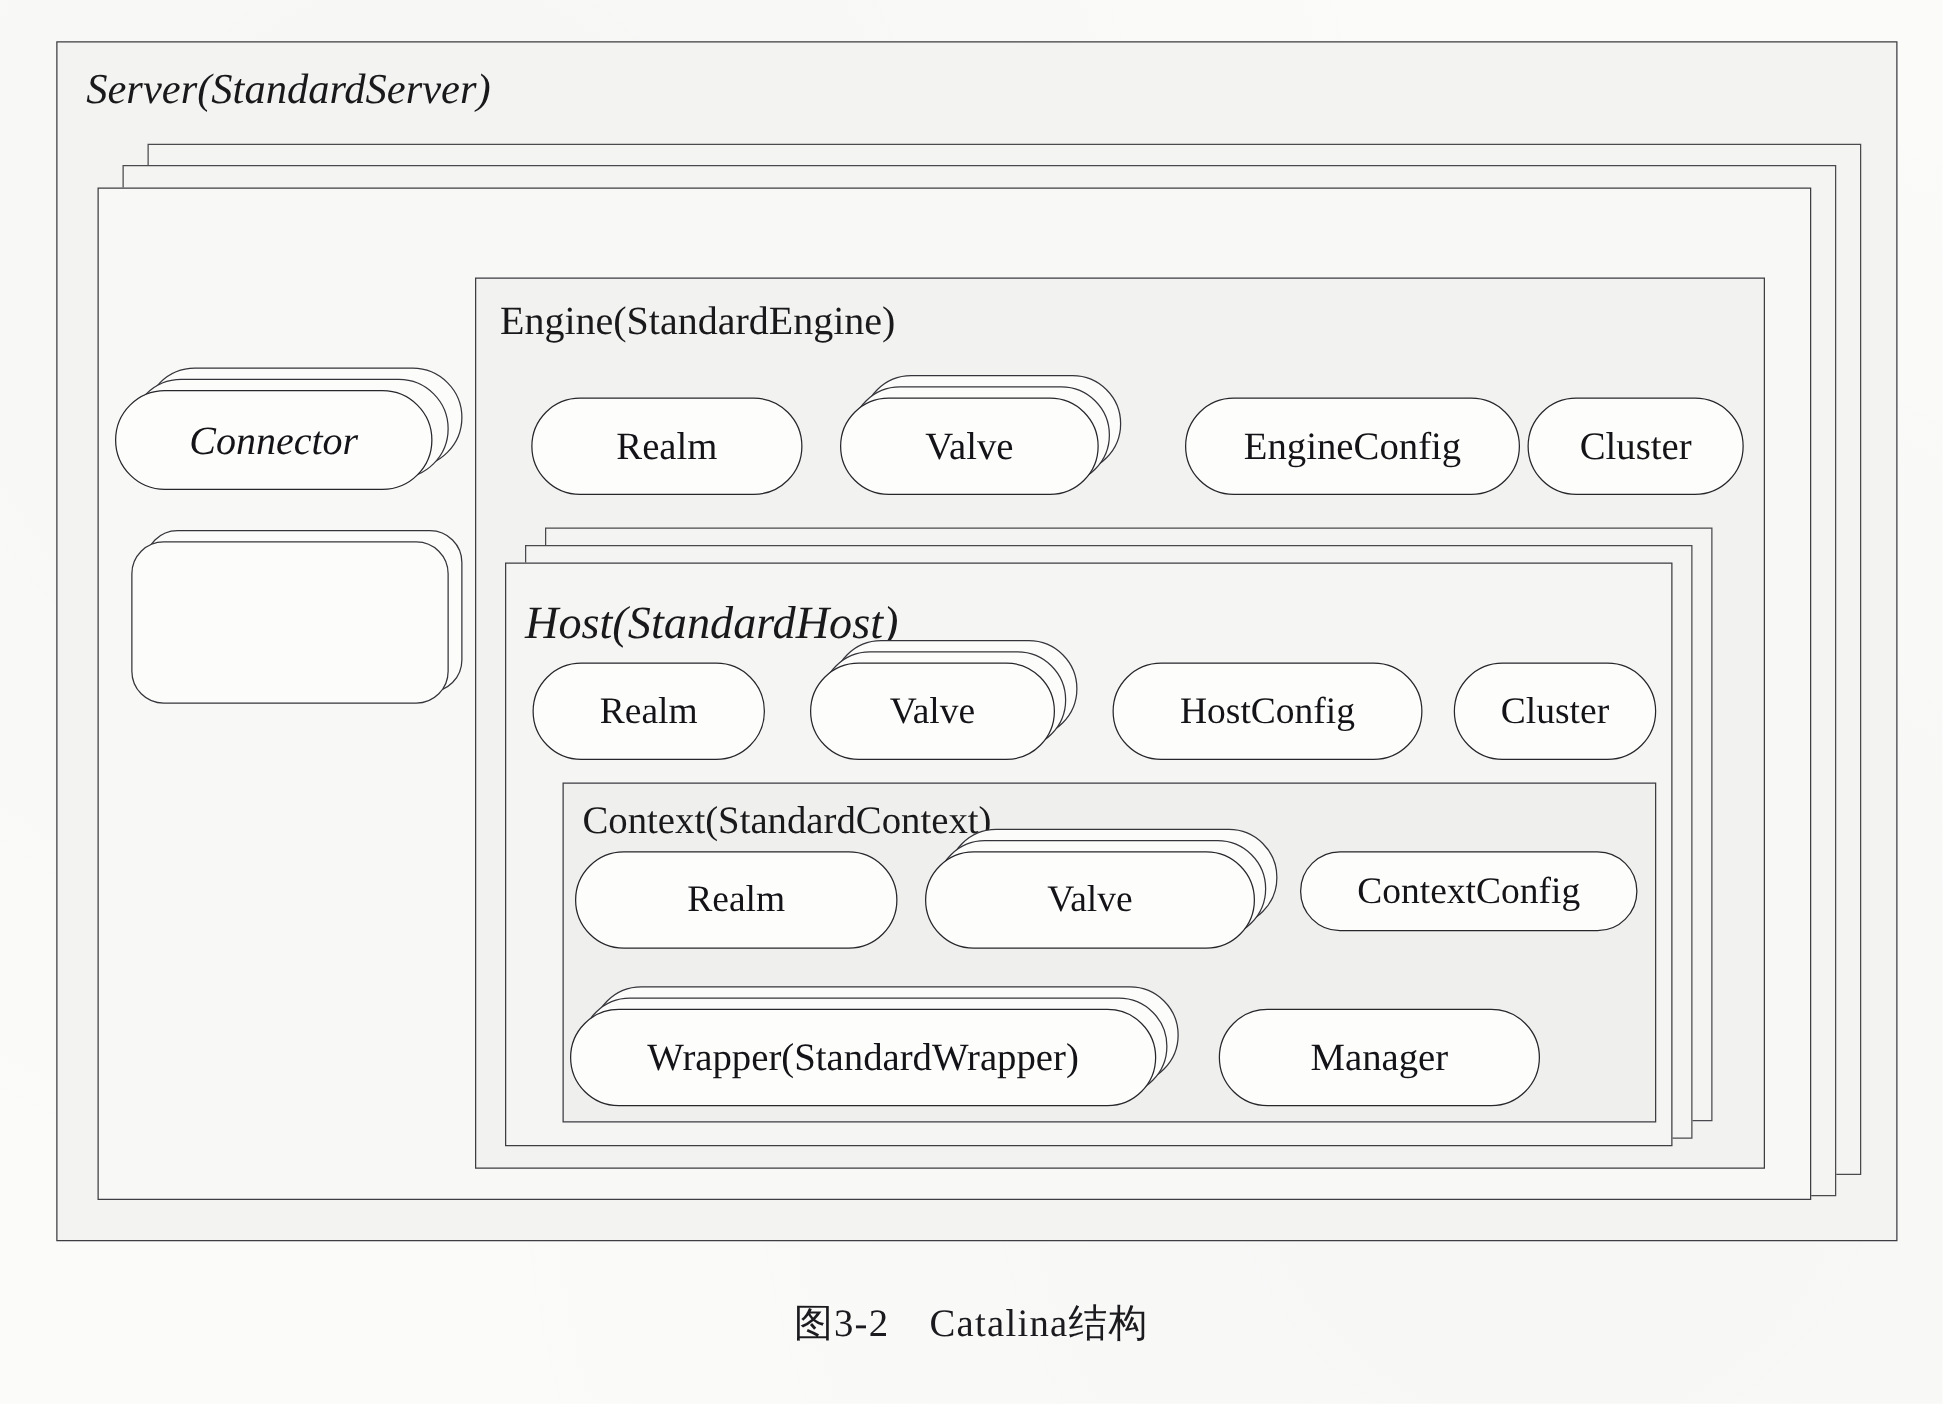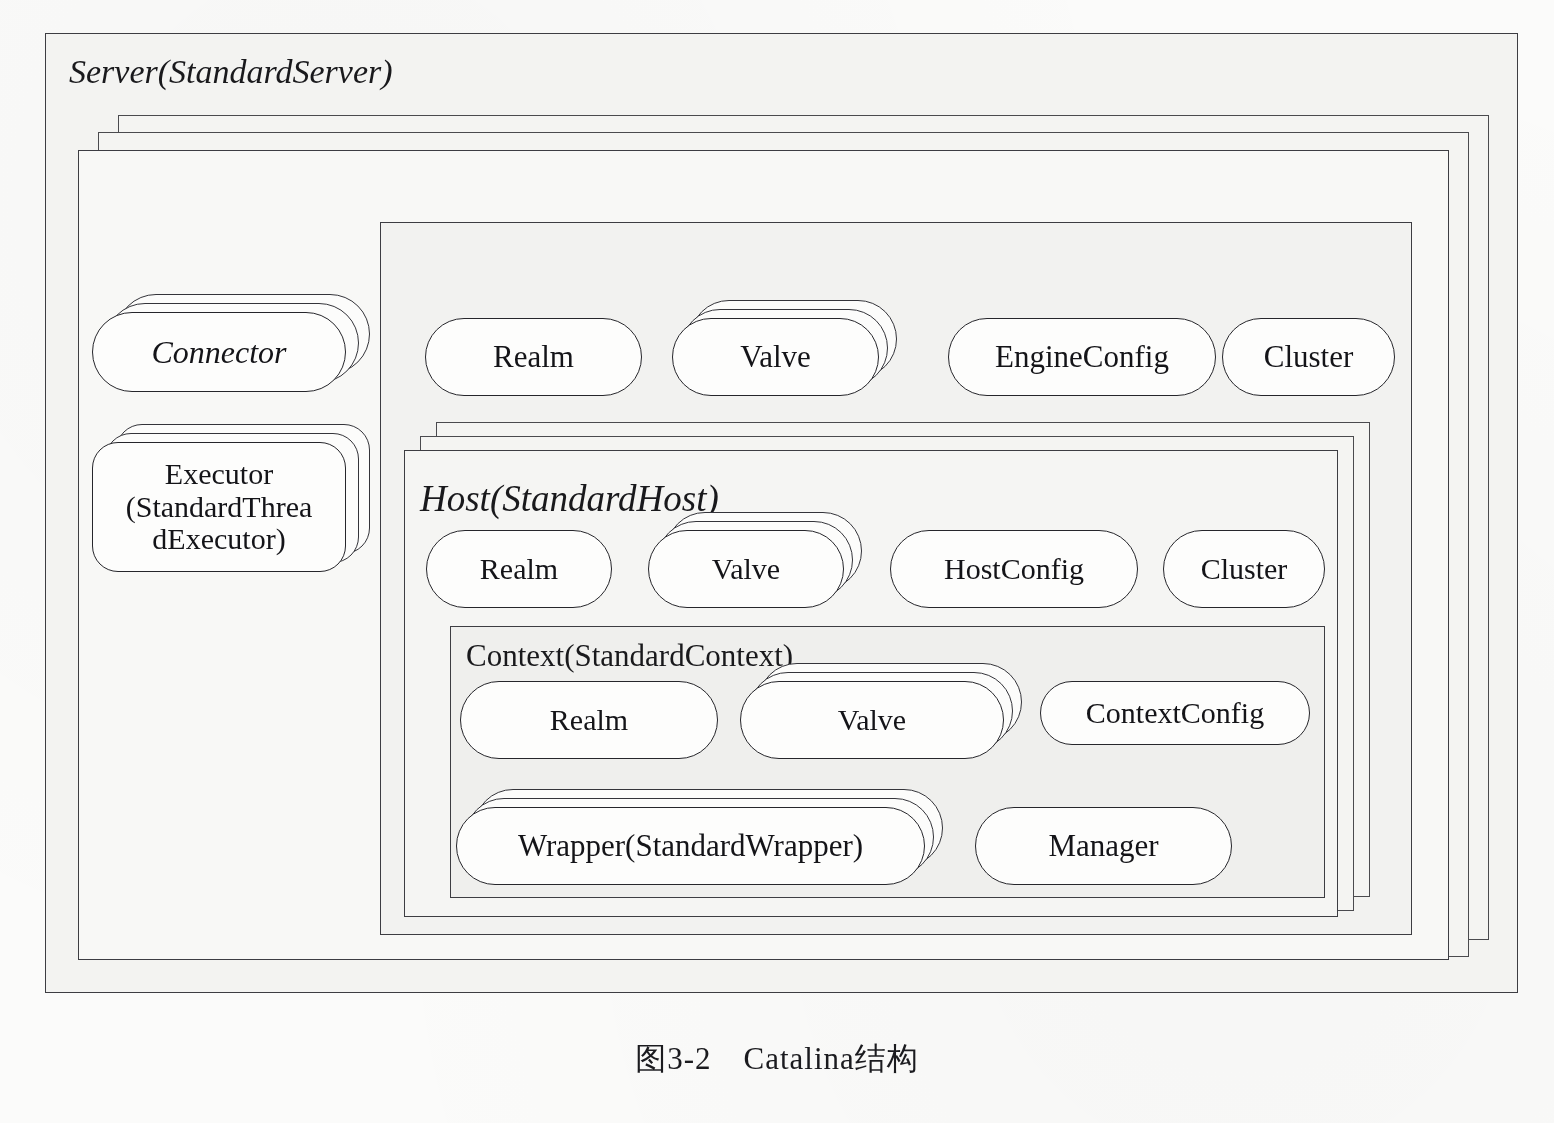--- a/index.html
+++ b/index.html
@@ -132,29 +132,25 @@
   <div class="pl" style="left:24px; top:0px; width:254px; height:80px; border-radius:40px;"></div>
   <div class="pl" style="left:13px; top:9px; width:254px; height:80px; border-radius:40px;"></div>
   <div class="pf" style="left:0px; top:18px; width:254px; height:80px; border-radius:40px; font-size:32px;font-style:italic;">
     <span>Connector</span>
   </div>
 </div>
 
 <div class="pill" style="left:92px; top:424px; width:278px; height:148px;">
   <div class="pl" style="left:24px; top:0px; width:254px; height:130px; border-radius:26px;"></div>
   <div class="pl" style="left:13px; top:9px; width:254px; height:130px; border-radius:26px;"></div>
-  <div class="pf" style="left:0px; top:18px; width:254px; height:130px; border-radius:26px; font-size:30px; flex-direction:column;">
-    <span>Executor</span>
-    <span>(StandardThrea</span>
-    <span>dExecutor)</span>
-  </div>
 </div>
 
 <div class="boxstack" id="engine-box" style="left:380px; top:222px; width:1032px; height:713px;">
   <div class="face" style="left:0; top:0; width:1032px; height:713px; background:#f2f2f0;"></div>
+  <div class="box-title" style="left:20px; top:18px; font-size:32px;">Engine(StandardEngine)</div>
 </div>
 
 <div class="pill" style="left:425px; top:318px; width:217px; height:78px;">
   <div class="pf" style="left:0; top:0; width:217px; height:78px; border-radius:39px; font-size:31px;">
     <span>Realm</span>
   </div>
 </div>
 
 <div class="pill" style="left:672px; top:300px; width:225px; height:96px;">
   <div class="pl" style="left:18px; top:0px; width:207px; height:78px; border-radius:39px;"></div>

